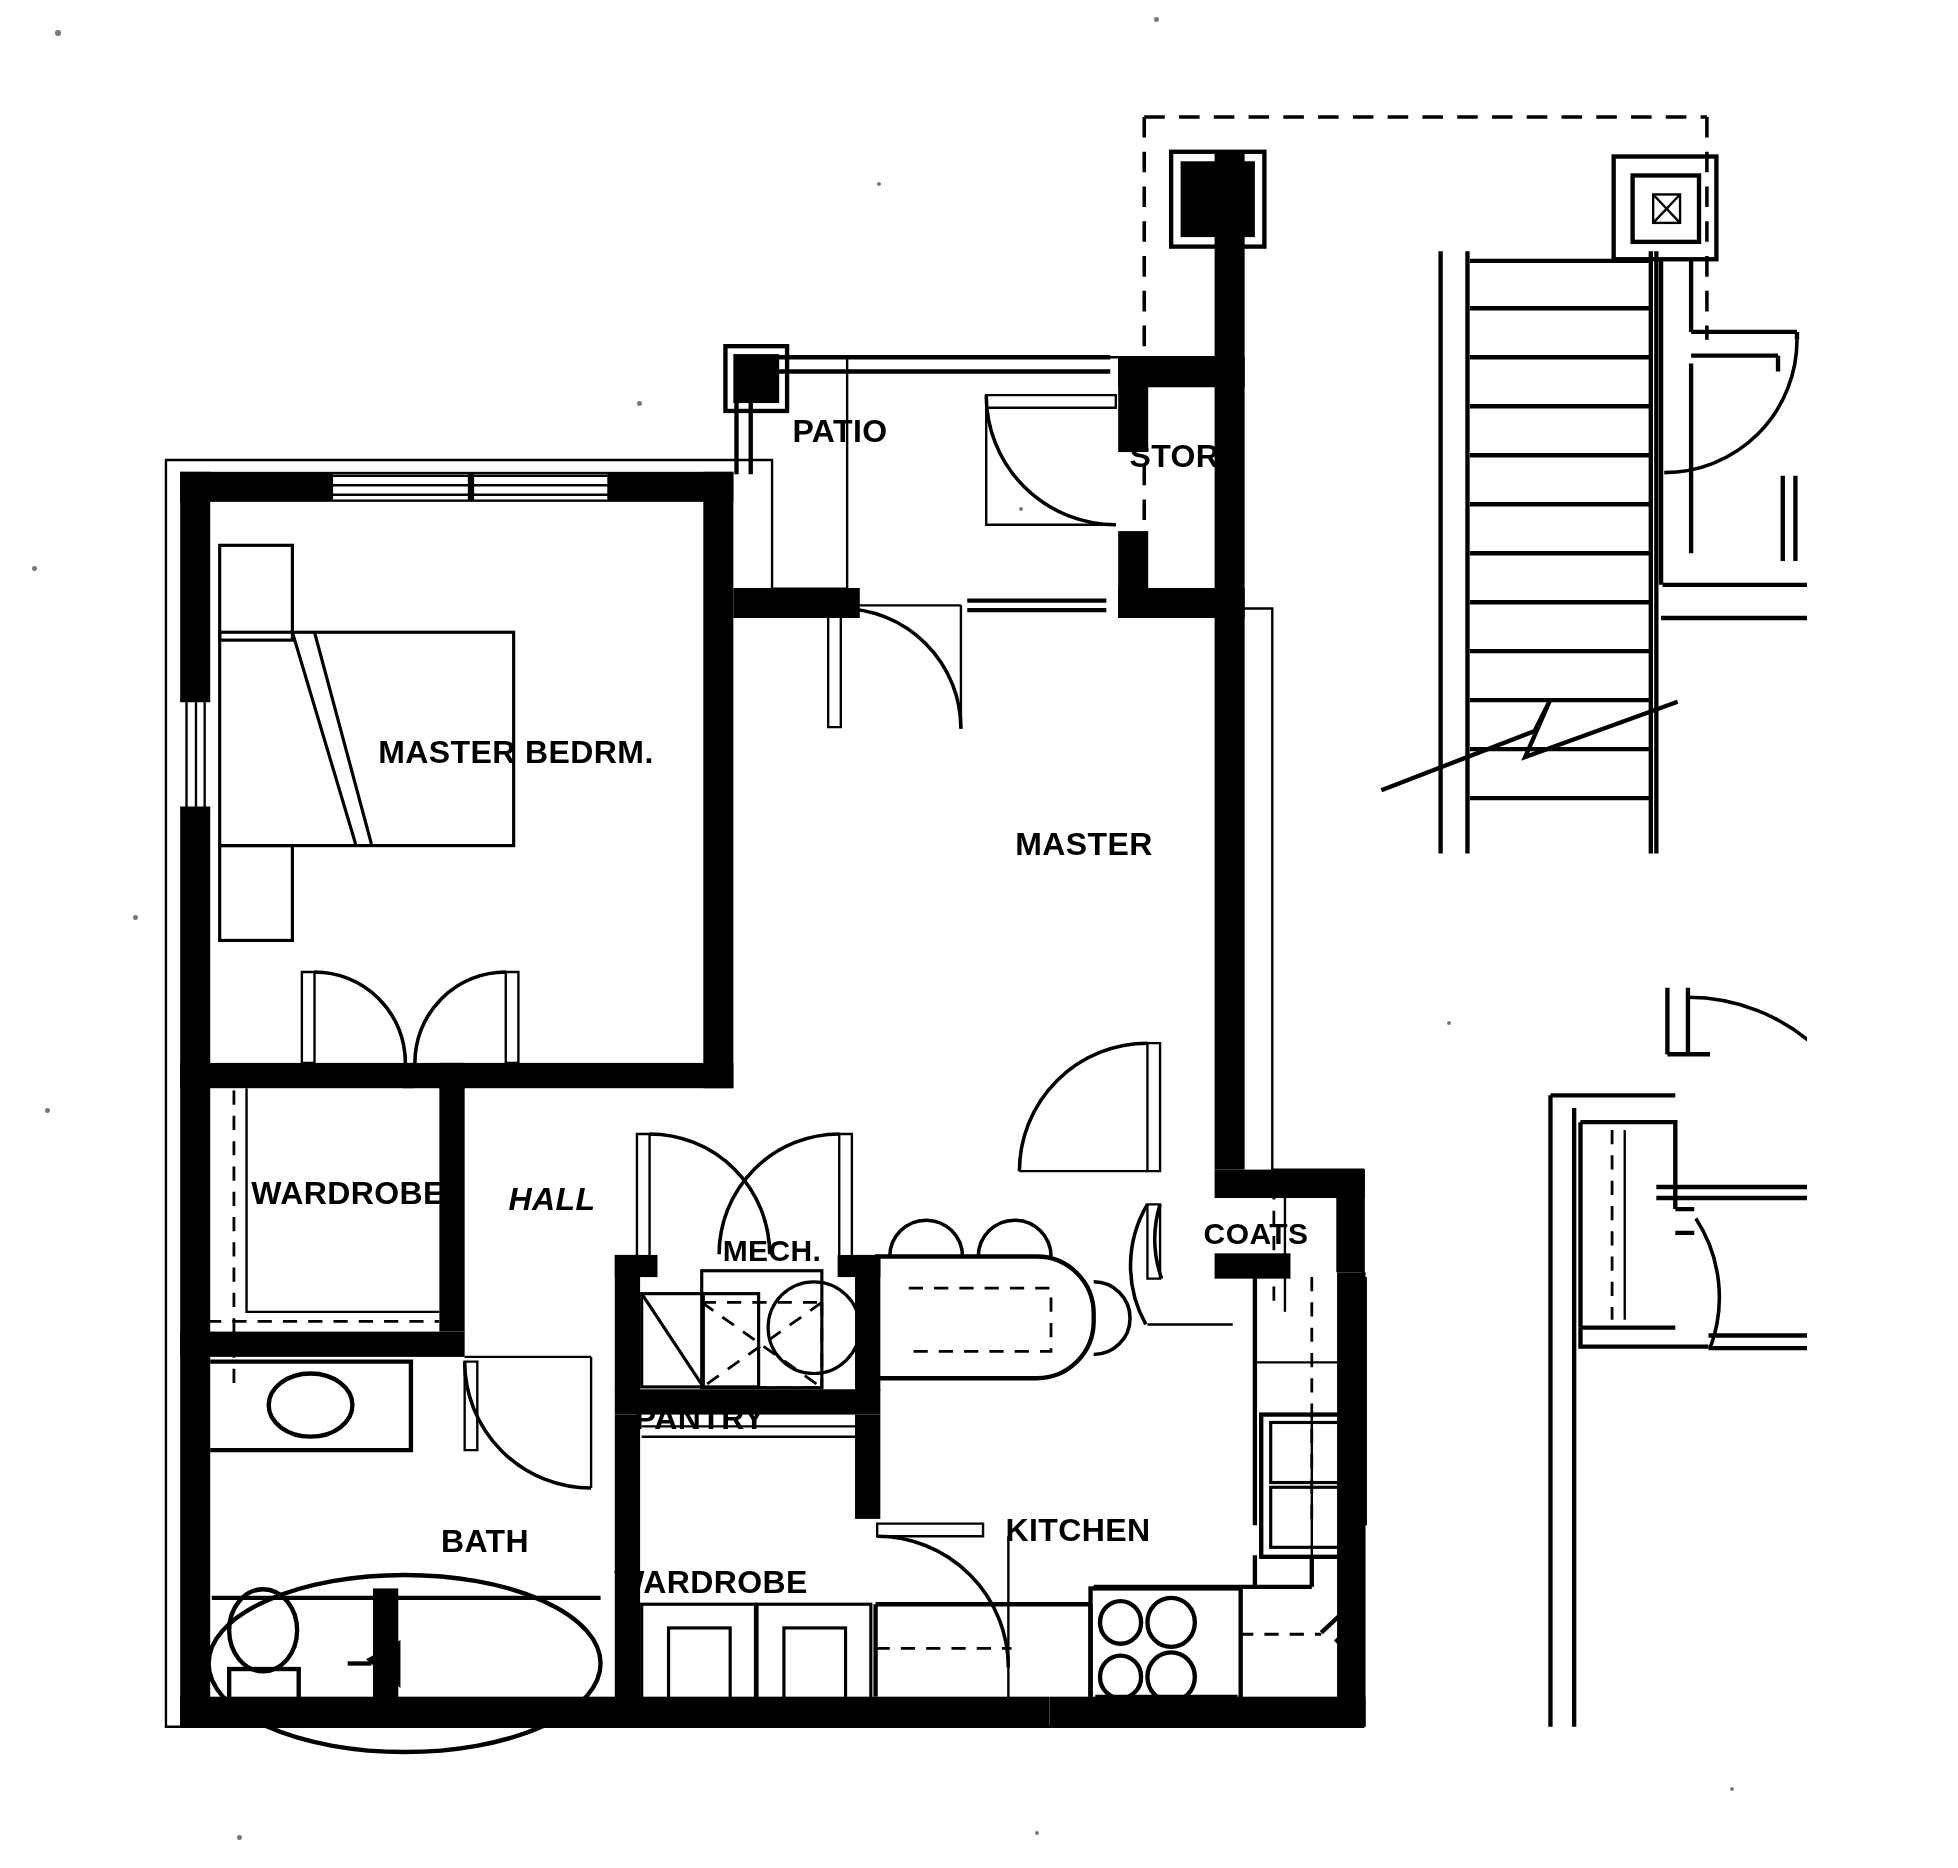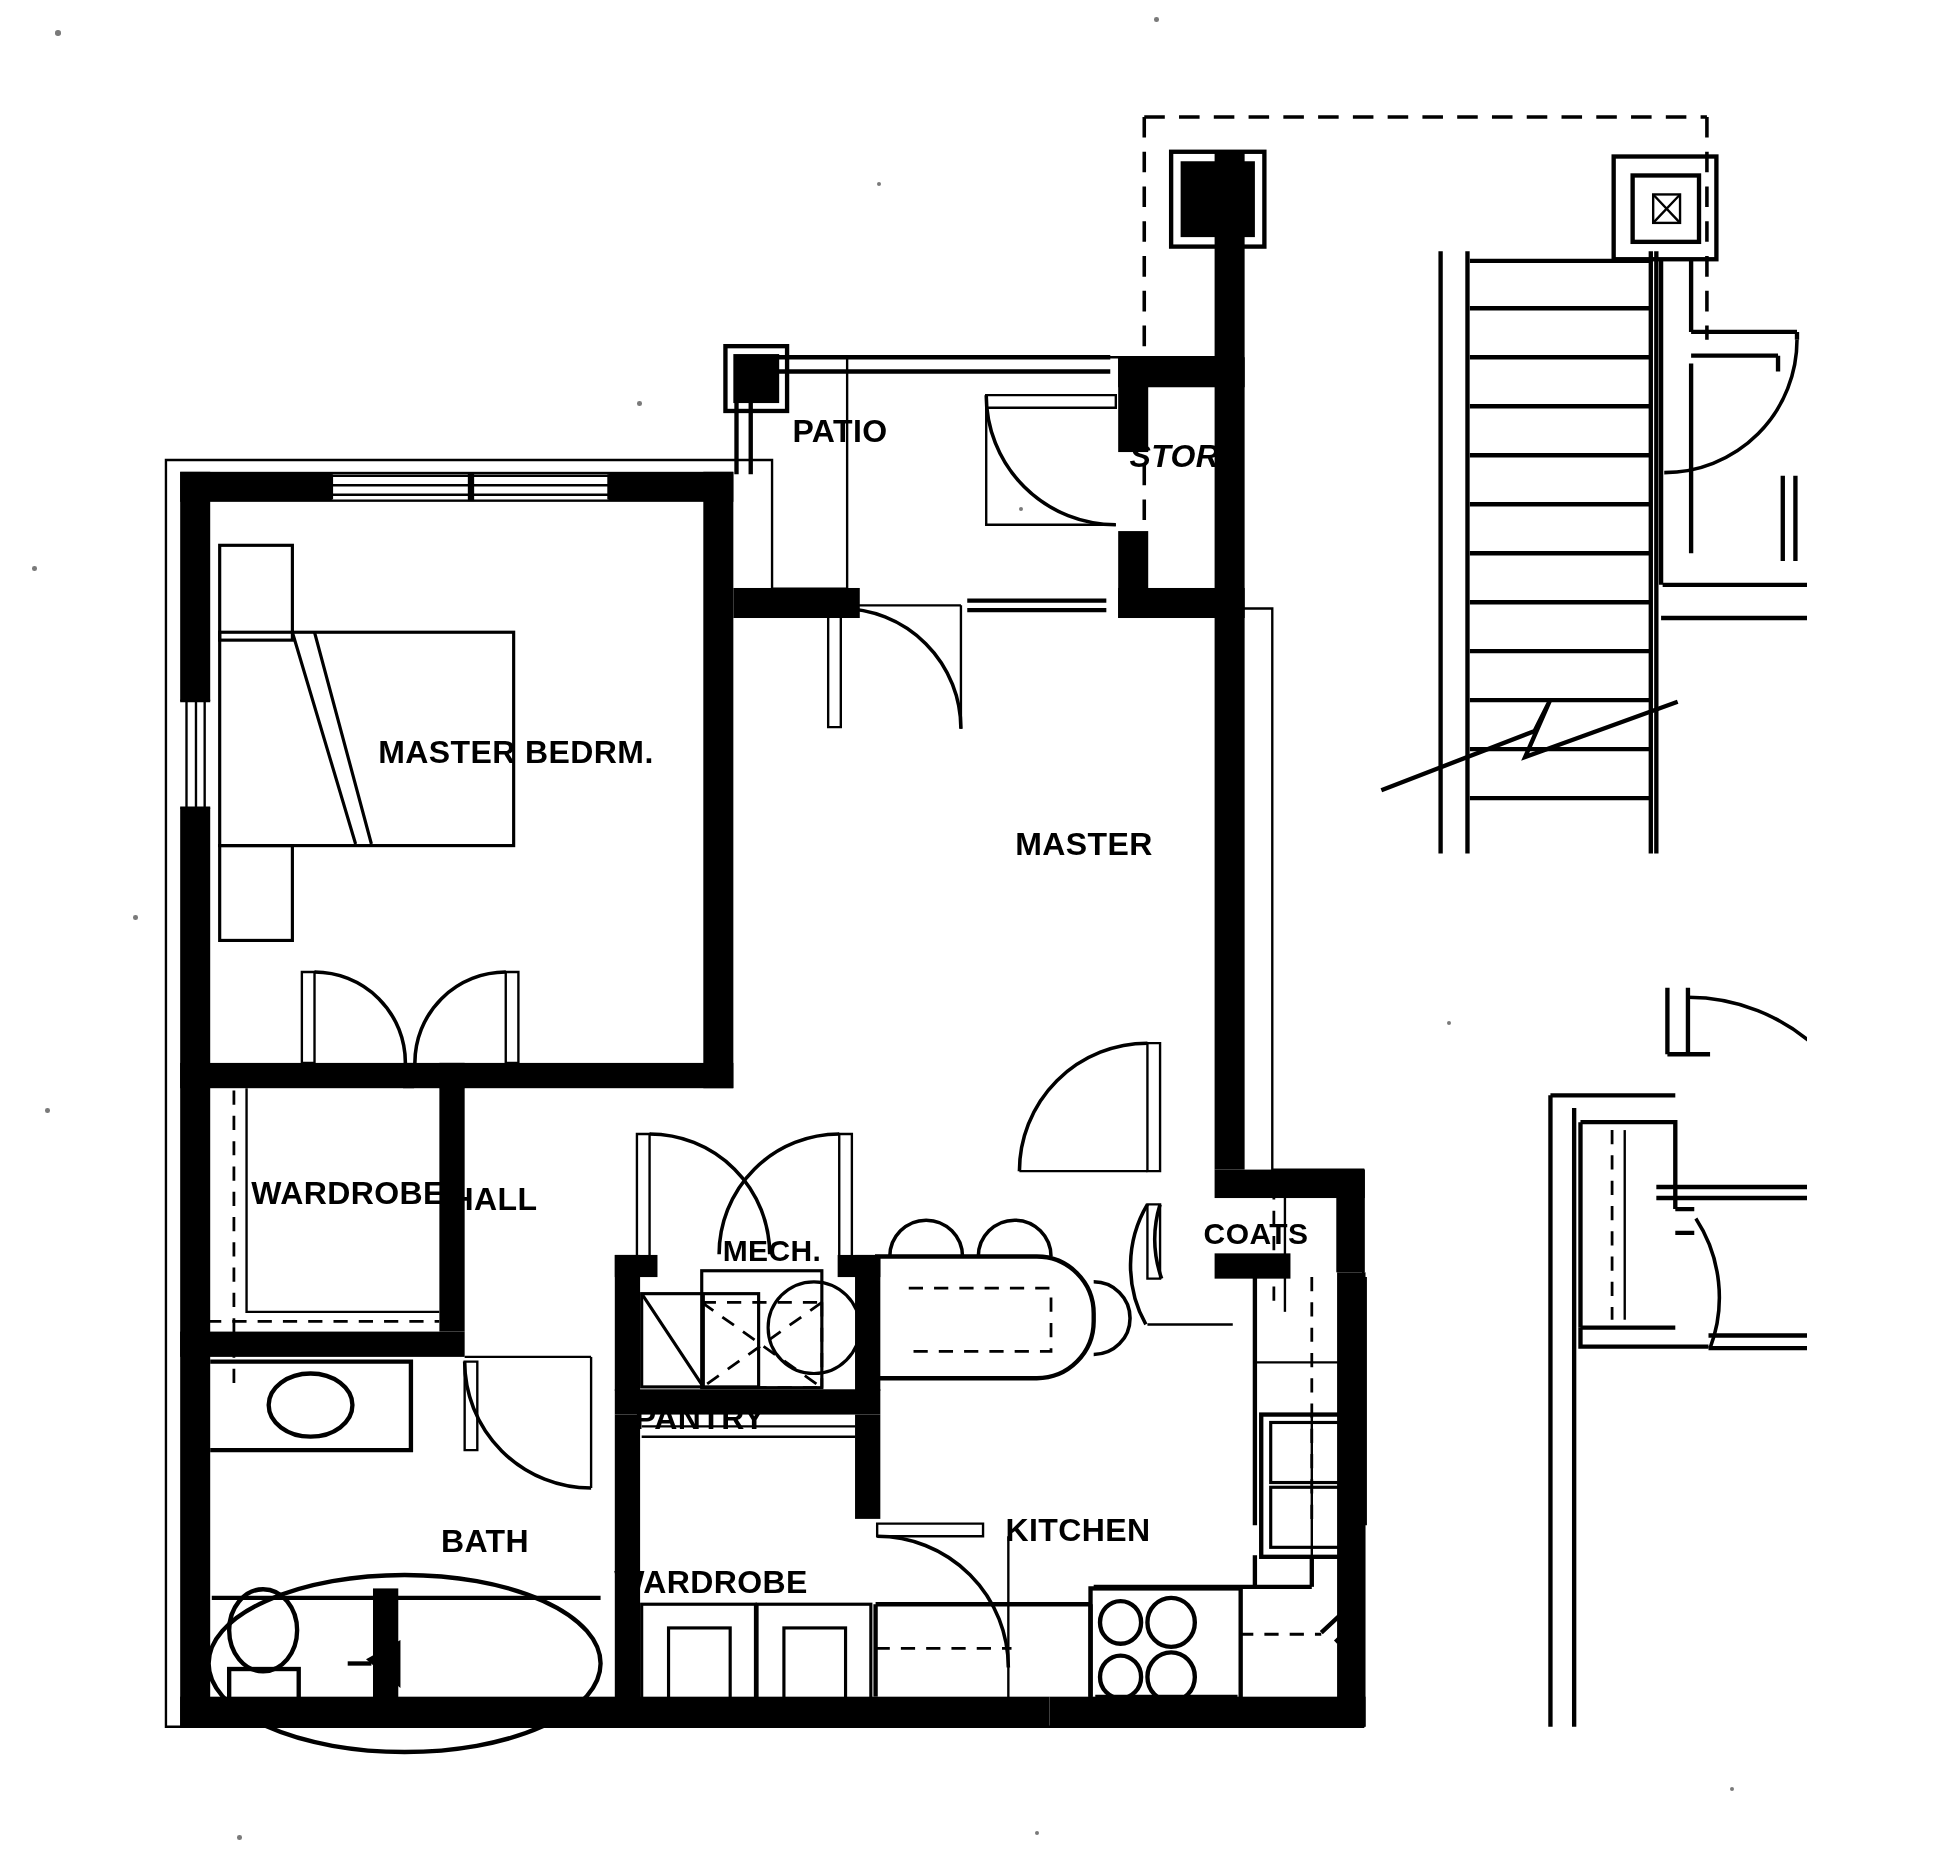--- a/index.html
+++ b/index.html
@@ -267,25 +267,25 @@
     <path class="tl2" d="M2120 1530 L2144 1530 M2120 1560 L2144 1560"></path>
     <path class="dsh2" d="M2040 1430 L2040 1670"></path>
     <path class="tl3" d="M2056 1430 L2056 1670"></path>
     <path class="tl2" d="M2000 1680 L2000 1704 L2162 1704"></path>
     <path class="arc" d="M2146 1542 A 182 182 0 0 1 2164 1706"></path>
     <path class="tl2" d="M2162 1690 L2380 1690 M2162 1706 L2380 1706"></path>
 
   </svg>
 
   <div class="room-label lbl-lg" style="left:840px;top:431px;">PATIO</div>
-  <div class="room-label lbl-lg" style="left:1179px;top:456px;font-style:italic;">STOR.</div>
+  <div class="room-label lbl-lg" style="left:1179px;top:456px;">STOR.</div>
   <div class="room-label lbl-lg" style="left:516px;top:752px;">MASTER BEDRM.</div>
   <div class="room-label lbl-lg" style="left:1084px;top:844px;">MASTER</div>
   <div class="room-label lbl-lg" style="left:348px;top:1193px;">WARDROBE</div>
-  <div class="room-label lbl-lg" style="left:494px;top:1199px;">HALL</div>
+  <div class="room-label lbl-lg" style="left:552px;top:1199px;font-style:italic;">HALL</div>
   <div class="room-label lbl-md" style="left:772px;top:1251px;">MECH.</div>
   <div class="room-label lbl-md" style="left:1256px;top:1234px;">COATS</div>
   <div class="room-label lbl-lg" style="left:1078px;top:1489px;margin-top:41px;">KITCHEN</div>
   <div class="room-label lbl-lg" style="left:700px;top:1418px;">PANTRY</div>
   <div class="room-label lbl-lg" style="left:461px;top:1541px;margin-left:24px;">BATH</div>
   <div class="room-label lbl-lg" style="left:711px;top:1582px;">WARDROBE</div>
 
   <div class="speck" style="left:55px;top:30px;width:5.5px;height:5.5px;"></div>
   <div class="speck" style="left:1154px;top:17.4px;width:4.7px;height:4.7px;"></div>
   <div class="speck" style="left:1809px;top:85px;width:4.7px;height:4.7px;"></div>

